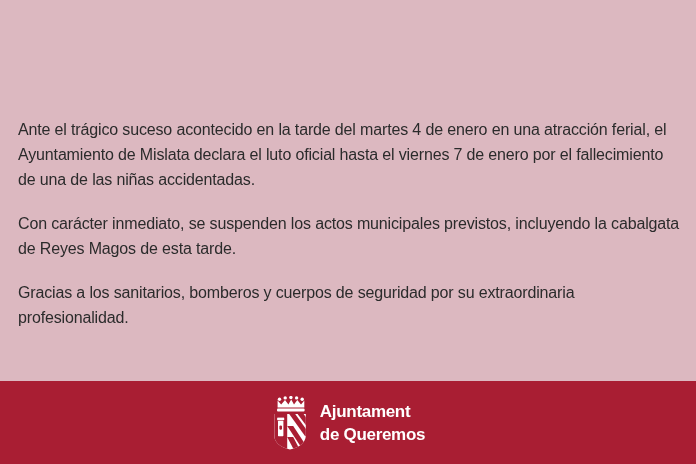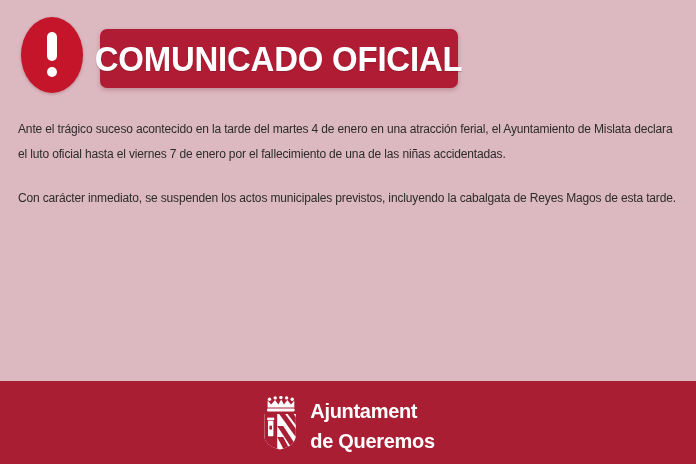--- a/index.html
+++ b/index.html
@@ -93,21 +93,21 @@
   .body-copy {
     position: absolute;
     left: 18px;
     top: 117px;
     width: 662px;
   }
   .body-copy p {
     margin: 0 0 19px 0;
     color: #2b2b2b;
     font-family: "Liberation Sans", sans-serif;
-    font-size: 12px;
+    font-size: 16px;
     line-height: 25px;
     letter-spacing: -0.15px;
     text-align: left;
   }
   .body-copy p:last-child {
     margin-bottom: 0;
   }
 
   
   .footer {
@@ -137,48 +137,36 @@
   }
   .logo-wordmark {
     display: flex;
     flex-direction: column;
     justify-content: center;
     color: #ffffff;
   }
   .logo-wordmark .line {
     font-family: "Liberation Sans", sans-serif;
     font-weight: bold;
-    font-size: 20px;
+    font-size: 17px;
     line-height: 23px;
     letter-spacing: -0.3px;
     white-space: nowrap;
-    margin-top: 7px;
   }
 </style>
 </head>
 <body>
 
 <div id="poster">
 
-  <div class="header">
-
-    <div class="alert-icon">
-      <span class="bang-stem"></span>
-      <span class="bang-dot"></span>
-    </div>
-
-    <div class="title-banner">
-      <span class="title-text">COMUNICADO OFICIAL</span>
-    </div>
-
-  </div>
 
   <div class="body-copy">
     <p>Ante el trágico suceso acontecido en la tarde del martes 4 de enero en una atracción ferial, el Ayuntamiento de Mislata declara el luto oficial hasta el viernes 7 de enero por el fallecimiento de una de las niñas accidentadas.</p>
     <p>Con carácter inmediato, se suspenden los actos municipales previstos, incluyendo la cabalgata de Reyes Magos de esta tarde.</p>
+    <p>Gracias a los sanitarios, bomberos y cuerpos de seguridad por su extraordinaria profesionalidad.</p>
   </div>
 
   <div class="footer">
     <div class="footer-logo">
 
       <svg class="crest" viewBox="0 0 38 54">
 
         <g fill="#ffffff">
           <circle cx="8.5" cy="3.2" r="1.7"></circle>
           <circle cx="14.2" cy="1.9" r="1.7"></circle>

